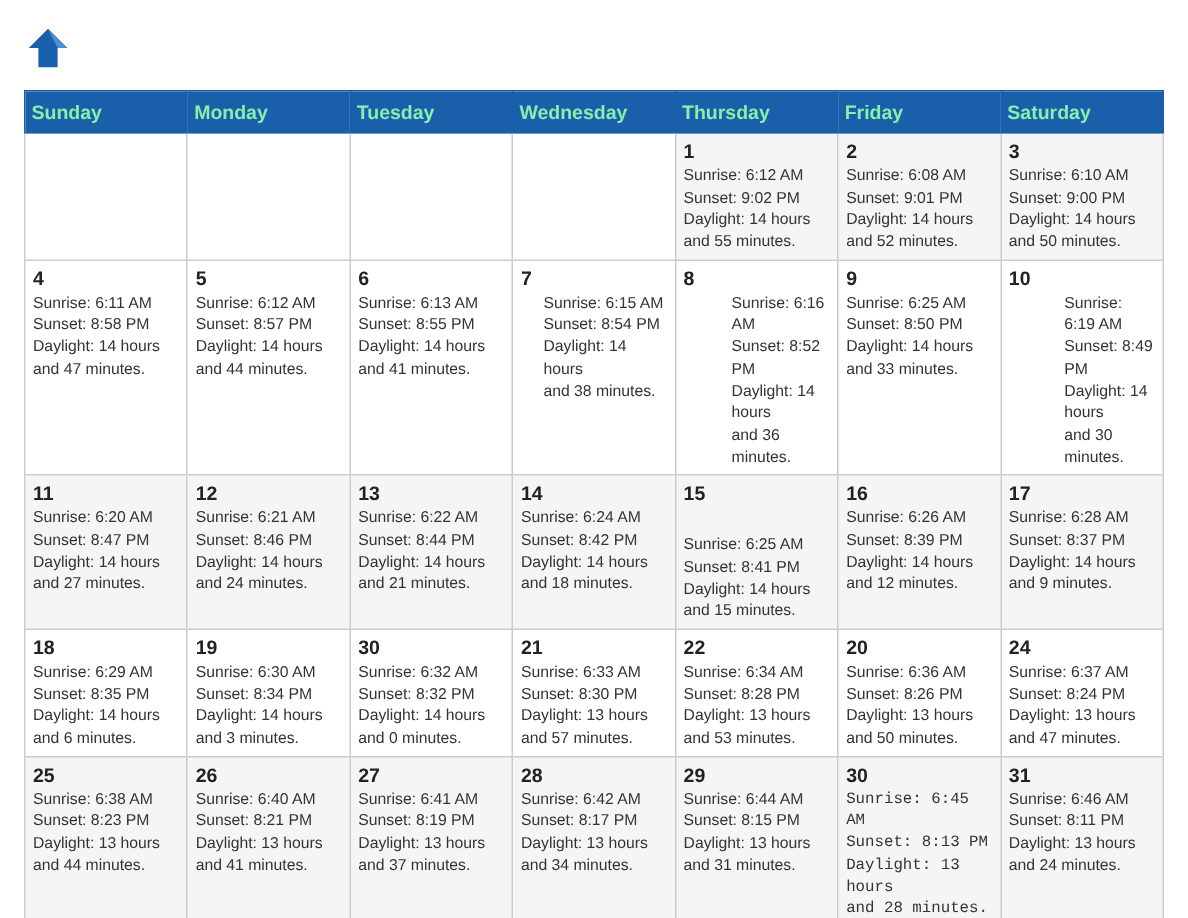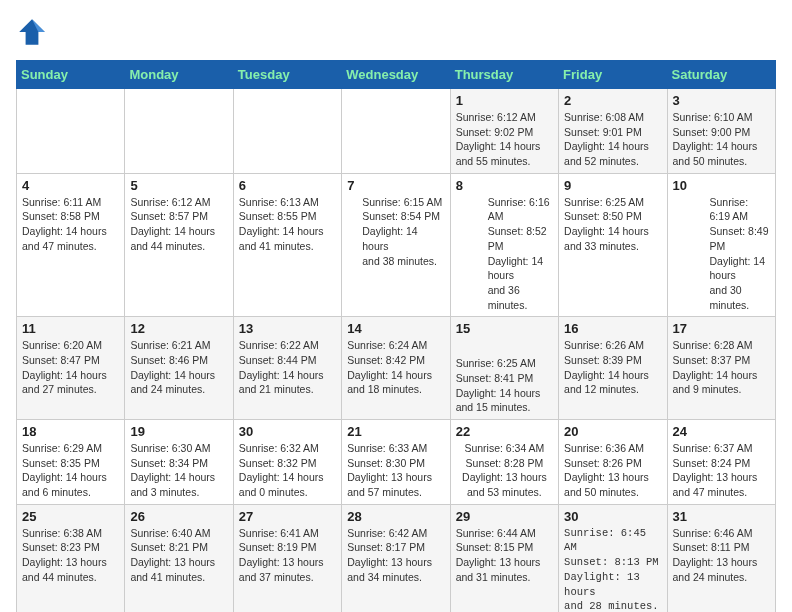--- a/index.html
+++ b/index.html
@@ -272,21 +272,21 @@
         </td>
         <td>
           <span class="day-number">21</span>
           <div class="day-info" style="white-space: pre-line;">Sunrise: 6:33 AM
 Sunset: 8:30 PM
 Daylight: 13 hours
 and 57 minutes.</div>
         </td>
         <td>
           <span class="day-number">22</span>
-          <div class="day-info" style="white-space: pre-line; text-align: center;">Sunrise: 6:34 AM
+          <div class="day-info" style="white-space: pre-line;">Sunrise: 6:34 AM
 Sunset: 8:28 PM
 Daylight: 13 hours
 and 53 minutes.</div>
         </td>
         <td>
           <span class="day-number">20</span>
           <div class="day-info" style="white-space: pre-line;">Sunrise: 6:36 AM
 Sunset: 8:26 PM
 Daylight: 13 hours
 and 50 minutes.</div>

